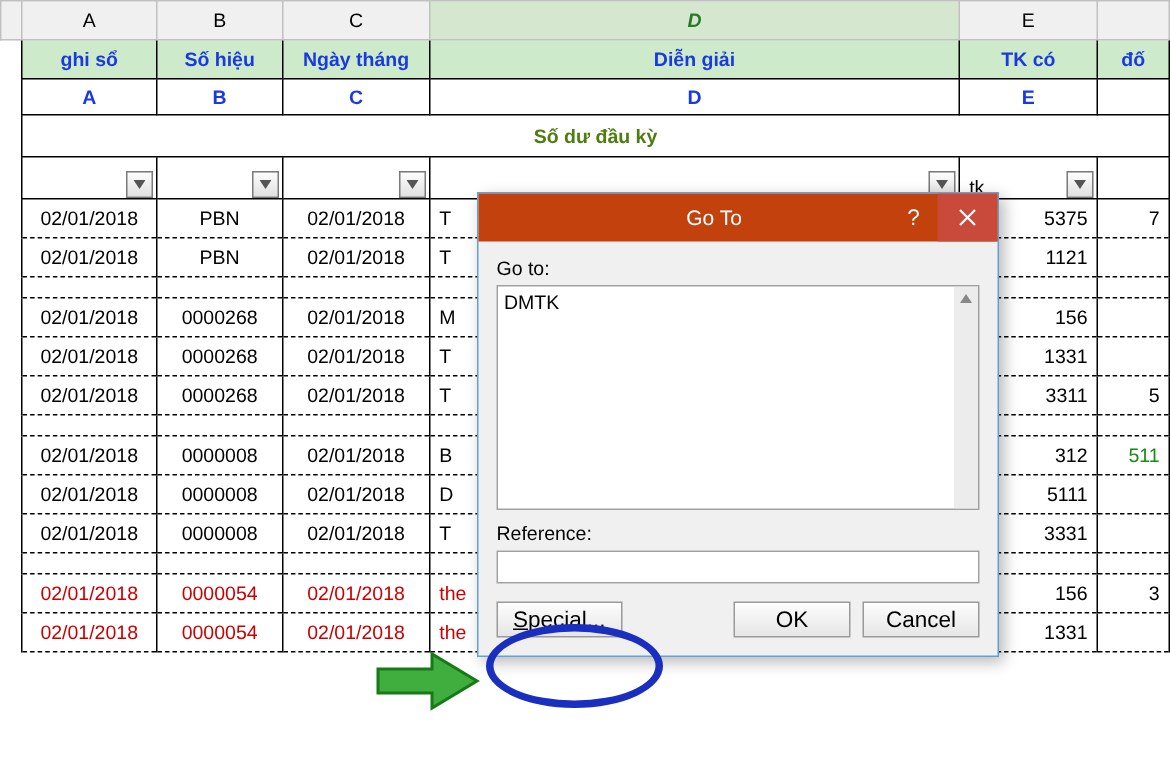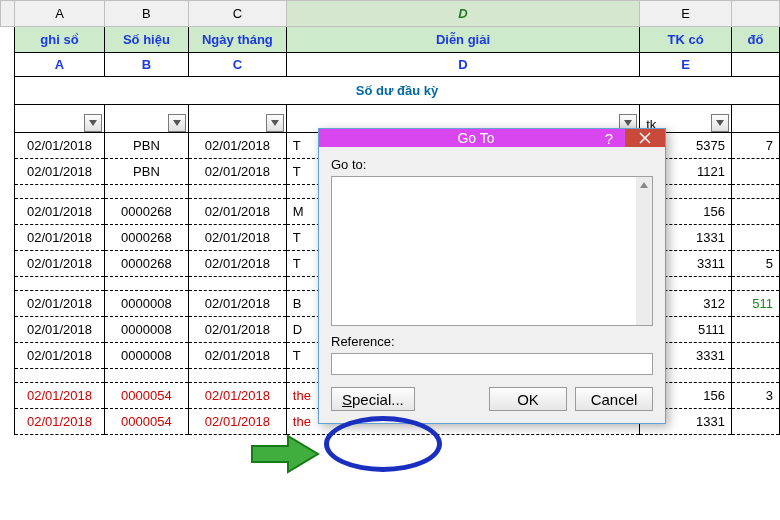--- a/index.html
+++ b/index.html
@@ -7,30 +7,30 @@
 .grid { border-collapse: collapse; width: 100%; }
 .grid th.colhdr { background: #f0f0f0; border: 1px solid #c0c0c0; text-align: center; font-weight: normal; height: 26px; font-size: 13px; }
 .grid th.colhdr.active { background: #d5e8cf; color: #2a7a2a; font-style: italic; font-weight: bold; }
 .header1 td { border: 1px solid #000; background: #cdeacb; color: #1a3ae0; font-weight: bold; text-align: center; height: 26px; }
 .header2 td { border: 1px solid #000; color: #1a3ae0; font-weight: bold; text-align: center; height: 24px; }
 .filterrow td { border: 1px solid #000; height: 28px; }
 .filterbox { width: 100%; height: 100%; display: flex; align-items: flex-end; justify-content: flex-end; padding: 0 2px; }
 .filterbox .txt { flex: 1; text-align: left; padding-left: 4px; }
 .dropbtn { width: 18px; height: 18px; border: 1px solid #7a7a7a; background: linear-gradient(#fdfdfd,#e0e0e0); display: flex; align-items: center; justify-content: center; }
 .dropbtn svg { width: 8px; height: 6px; }
-.subtitle td { border: 1px solid #000; color: #0369a1; font-weight: bold; text-align: center; height: 28px; }
+.subtitle td { border: 1px solid #000; color: #4d7c0f; font-weight: bold; text-align: center; height: 28px; }
 .datarow td { border-top: 1px dashed #000; border-bottom: 1px dashed #000; border-left: 1px solid #000; border-right: 1px solid #000; height: 26px; padding: 0 6px; }
 .datarow td.c { text-align: center; }
 .datarow td.r { text-align: right; }
 .blankrow td { border-top: 1px dashed #000; border-bottom: 1px dashed #000; border-left: 1px solid #000; border-right: 1px solid #000; height: 14px; }
 .red { color: #c00; }
 .green { color: #1a8a1a; }
 
 .dialog { position: absolute; left: 318px; top: 128px; width: 348px; background: #f0f0f0; border: 1px solid #62a0d8; box-shadow: 3px 3px 10px rgba(0,0,0,.3); }
-.dlgtitle { background: #d946ef; color: #fff; height: 18px; display: flex; align-items: center; font-size: 14px; }
+.dlgtitle { background: #c2410c; color: #fff; height: 32px; display: flex; align-items: center; font-size: 14px; }
 .dlgtitle .t { flex: 1; text-align: center; padding-left: 40px; }
 .dlgtitle .help { width: 32px; text-align: center; color: #fff; font-size: 15px; }
 .dlgtitle .close { width: 40px; height: 100%; background: #c94a3b; display: flex; align-items: center; justify-content: center; }
 .dlgtitle .close svg { width: 12px; height: 12px; }
 .dlgbody { padding: 10px 12px 12px; }
 .dlgbody label { display: block; margin-bottom: 4px; }
 .listbox { width: 100%; height: 150px; background: #fff; border: 1px solid #a0a0a0; padding: 2px 4px; overflow: auto; position: relative; }
 .listbox .sb { position: absolute; right: 0; top: 0; width: 16px; height: 100%; background: #ececec; }
 .listbox .sb .arU, .listbox .sb .arD { width: 100%; height: 16px; display: flex; align-items: center; justify-content: center; }
 .listbox .item { padding: 1px 0; }
@@ -266,20 +266,21 @@
     <span class="help">?</span>
     <span class="close">
         <svg viewBox="0 0 12 12">
           <path d="M1 1l10 10M11 1L1 11" stroke="#fff" stroke-width="1.5"></path>
         </svg>
       </span>
   </div>
   <div class="dlgbody">
     <label>Go to:</label>
     <div class="listbox">
+      <div class="item">DMTK</div>
       <div class="sb">
         <div class="arU">
             <svg width="8" height="6" viewBox="0 0 8 6">
               <path d="M4 0L8 6H0z" fill="#888"></path>
             </svg>
           </div>
       </div>
     </div>
     <label style="margin-top:8px">Reference:</label>
     <input class="refinput" value="" style="">

